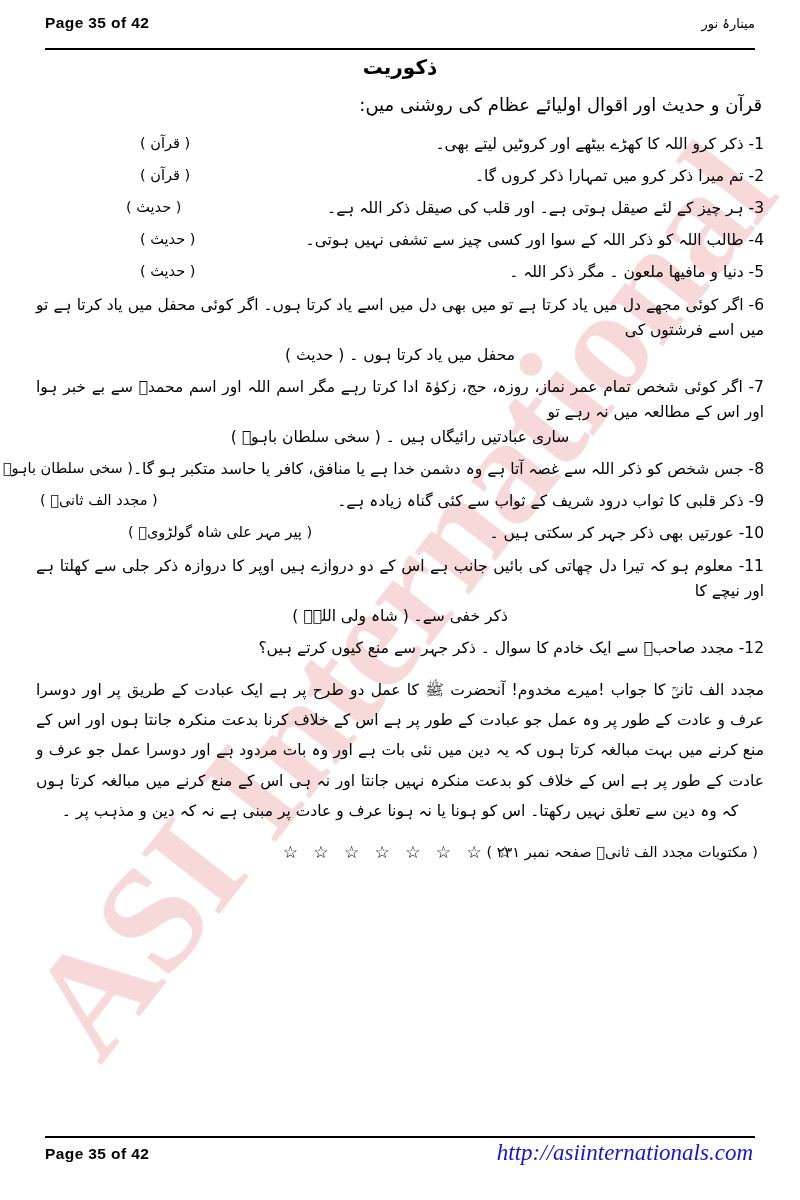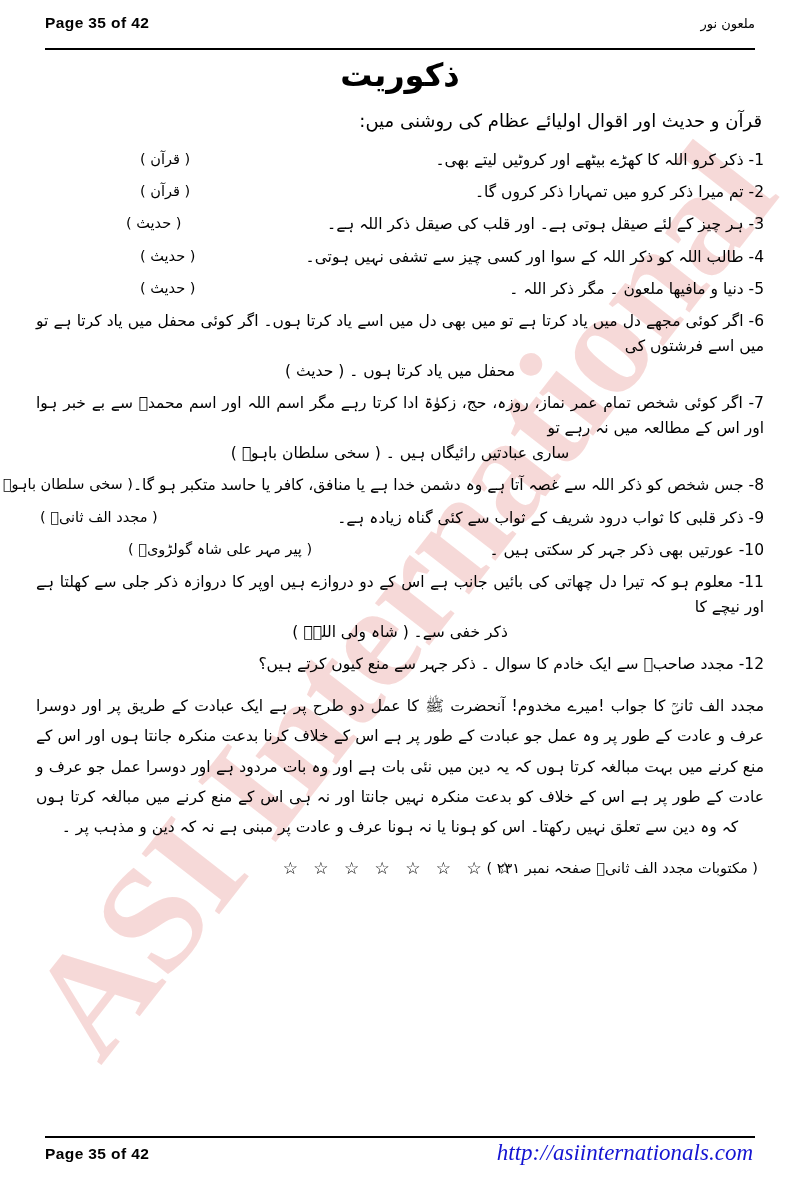--- a/index.html
+++ b/index.html
@@ -76,21 +76,21 @@
     left: 36px;
     right: 36px;
     bottom: 72px;
     z-index: 2;
     direction: rtl;
     text-align: right;
   }
 
   .doc-title {
     text-align: center;
-    font-size: 32px;
+    font-size: 20px;
     font-weight: 700;
     font-family: "DejaVu Sans", "Liberation Sans", sans-serif;
     line-height: 1.35;
     margin: 0 0 2px 0;
     padding-top: 2px;
     letter-spacing: 1px;
   }
 
   .intro-line {
     font-size: 18px;
@@ -228,21 +228,21 @@
 </style>
 </head>
 <body>
 
 <div class="page">
 
   <div class="watermark">ASI International</div>
 
   <div class="page-header">
     <div class="header-left">Page 35 of 42</div>
-    <div class="header-right">ملعون نور</div>
+    <div class="header-right">مینارۂ نور</div>
   </div>
 
   <div class="content">
 
     <h1 class="doc-title">ذکوریت</h1>
 
     <div class="intro-line">قرآن و حدیث اور اقوال اولیائے عظام کی روشنی میں:</div>
 
     <ol class="points">
 

